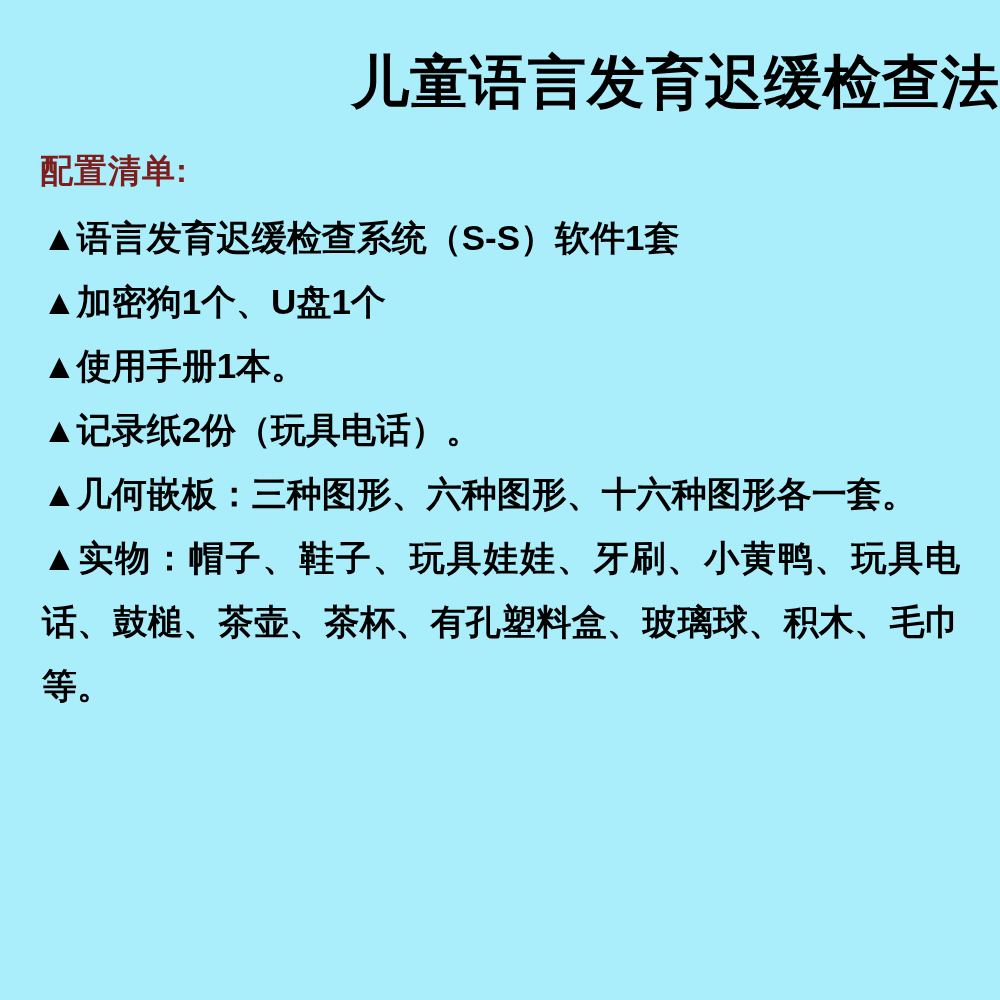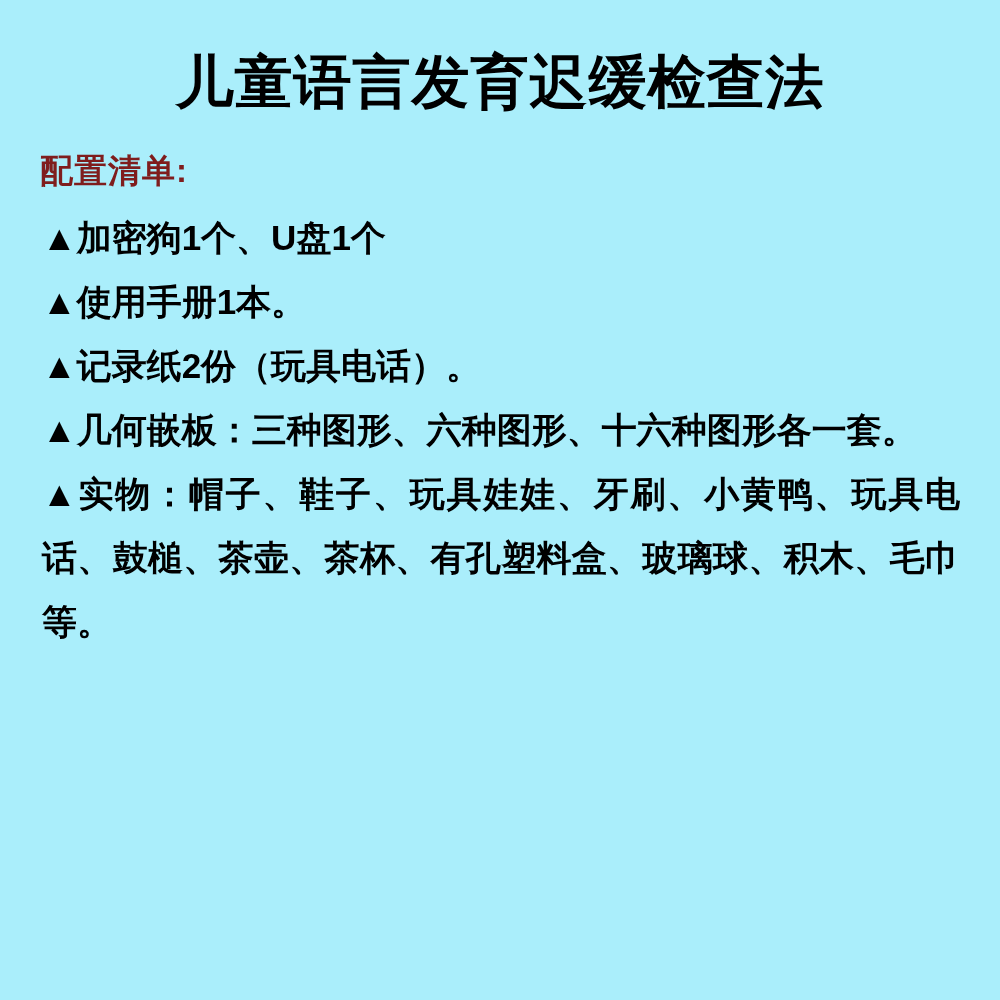--- a/index.html
+++ b/index.html
@@ -11,21 +11,21 @@
     width: 1000px;
     height: 1000px;
     background: #aaeefb;
     font-family: "Liberation Sans", sans-serif;
     color: #000000;
     overflow: hidden;
     box-sizing: border-box;
   }
   .title {
     padding-top: 44px;
-    text-align: center;
+    text-align: right;
     font-size: 58px;
     font-weight: bold;
     line-height: 1.32;
     letter-spacing: 1px;
   }
   .title div {
     white-space: nowrap;
   }
   .section-heading {
     margin: 28px 40px 0 40px;
@@ -54,20 +54,21 @@
 
 <div class="poster">
 
   <div class="title">
     <div>儿童语言发育迟缓检查法</div>
   </div>
 
   <div class="section-heading">配置清单:</div>
 
   <div class="items">
+    <p><span class="bullet">▲</span><span>语言发育迟缓检查系统（S-S）软件1套</span></p>
     <p><span class="bullet">▲</span><span>加密狗1个、U盘1个</span></p>
     <p><span class="bullet">▲</span><span>使用手册1本。</span></p>
     <p><span class="bullet">▲</span><span>记录纸2份（玩具电话）。</span></p>
     <p><span class="bullet">▲</span><span>几何嵌板：三种图形、六种图形、十六种图形各一套。</span></p>
     <p><span class="bullet">▲</span><span>实物：帽子、鞋子、玩具娃娃、牙刷、小黄鸭、玩具电话、鼓槌、茶壶、茶杯、有孔塑料盒、玻璃球、积木、毛巾等。</span></p>
   </div>
 
 </div>
 
 </body></html>

